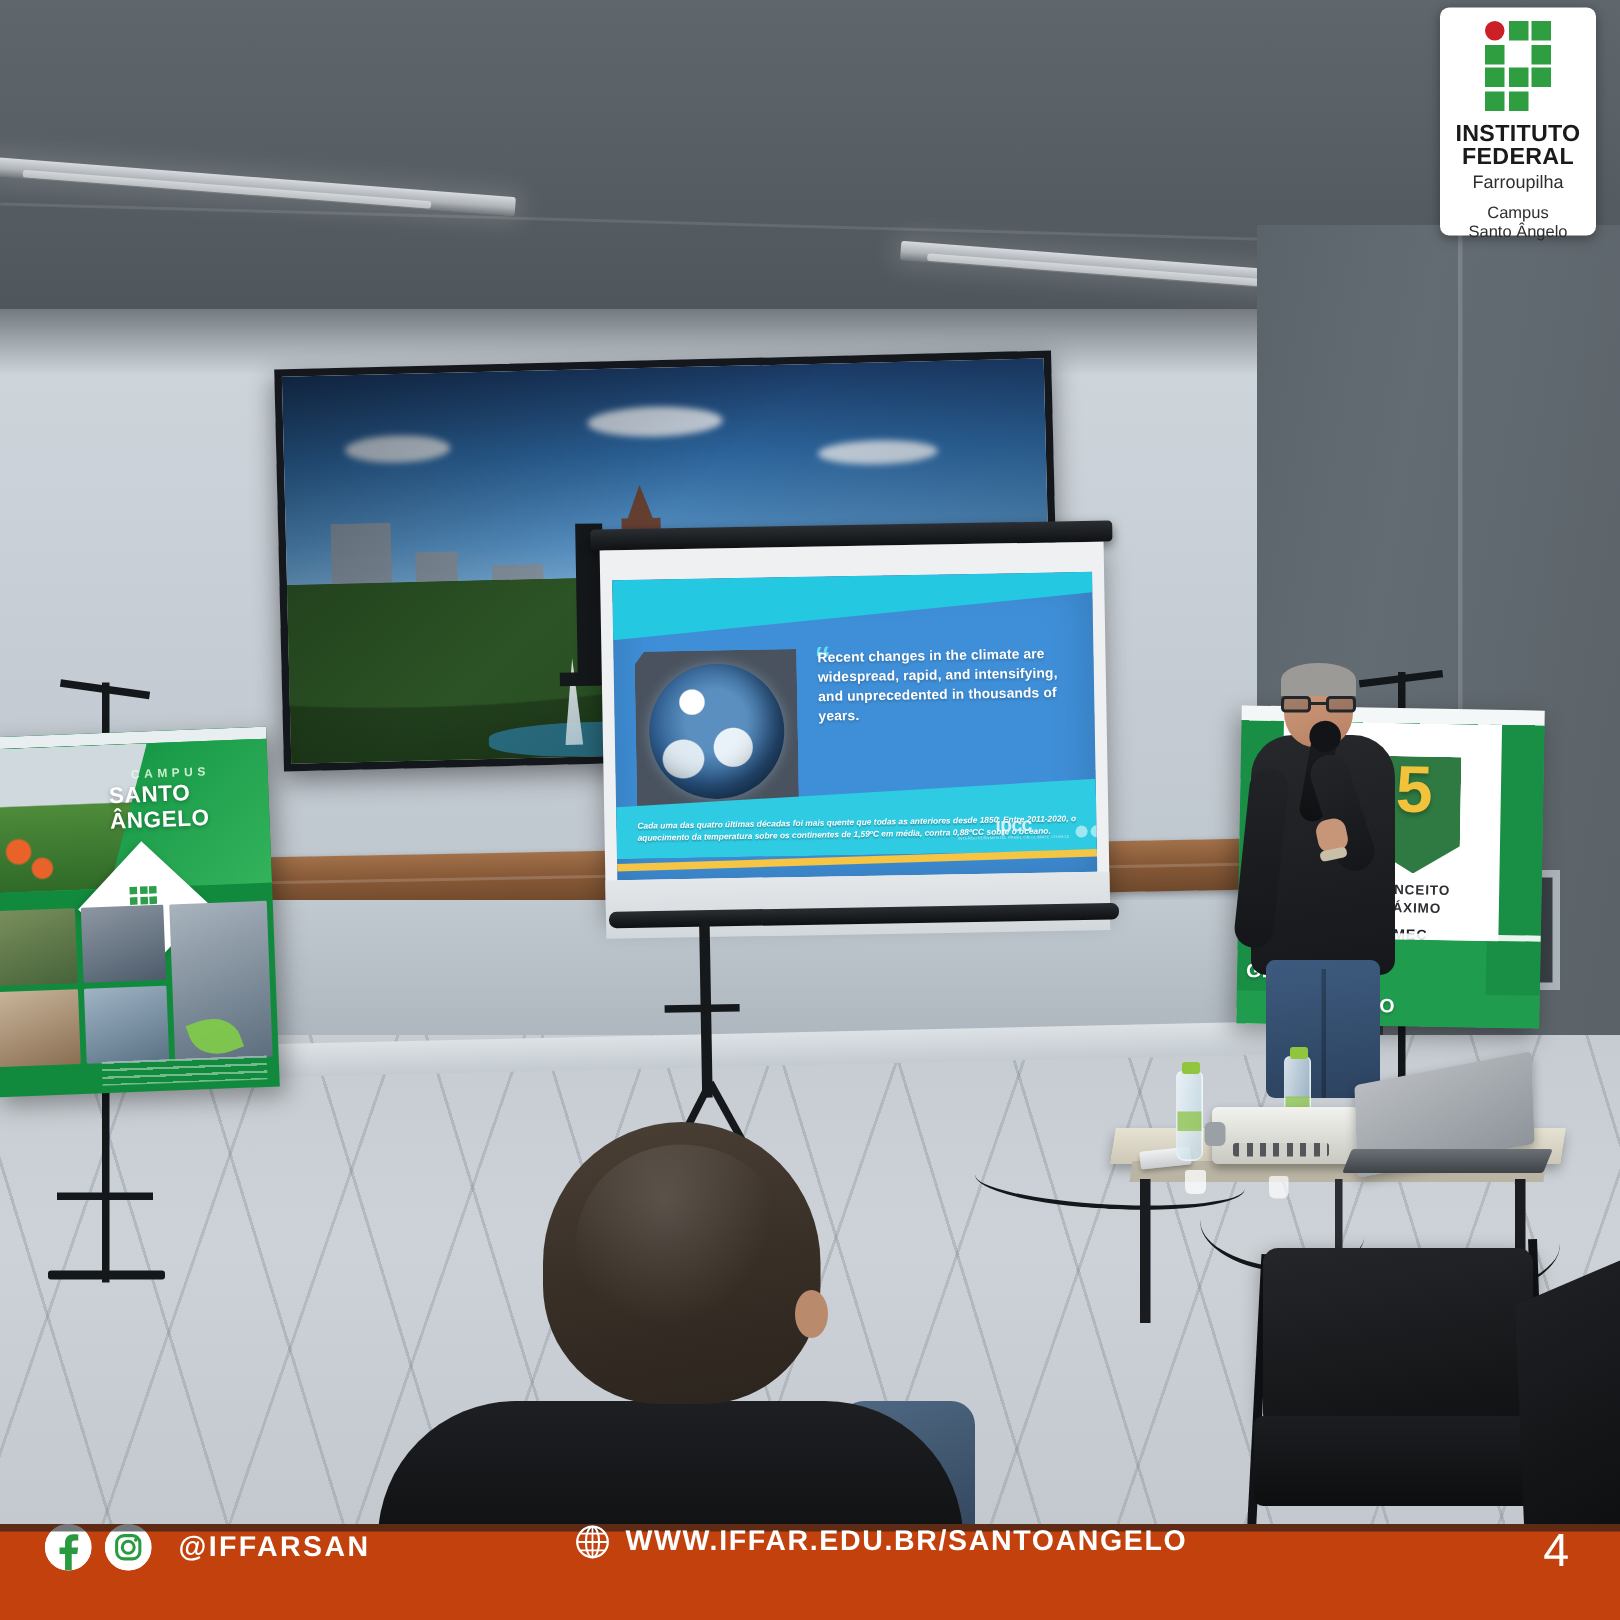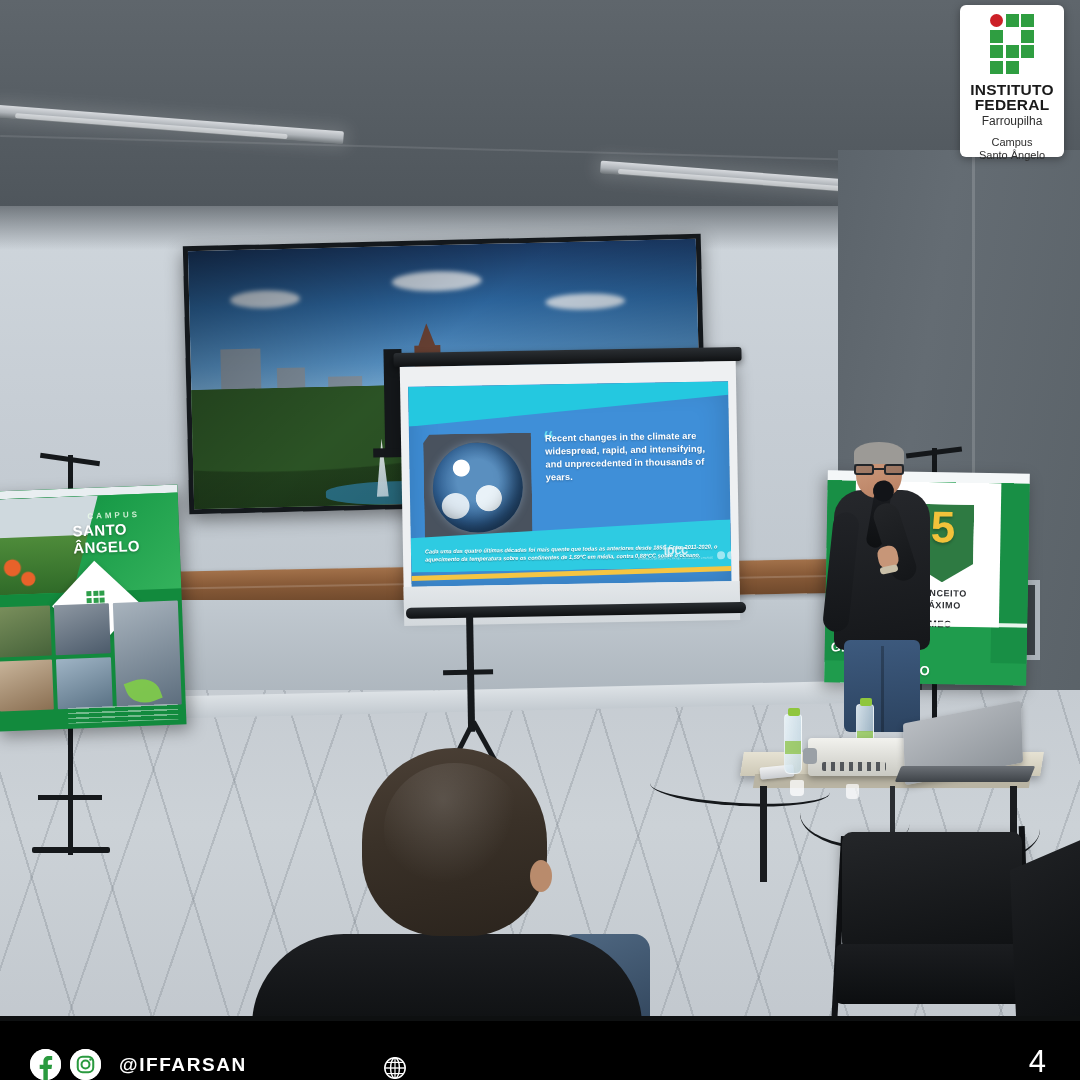--- a/index.html
+++ b/index.html
@@ -525,22 +525,22 @@
   .logocard .t1{
     margin-top:8px;color:#1a1a1a;font-size:15.5px;font-weight:800;letter-spacing:.2px;line-height:1.0;
   }
   .logocard .t2{color:#1a1a1a;font-size:15.5px;font-weight:800;letter-spacing:.2px;line-height:1.05;}
   .logocard .t3{color:#2e2e2e;font-size:12px;font-weight:400;margin-top:1px;}
   .logocard .rule{width:72px;height:1.5px;background:#8fbf92;margin:5px 0 3px;}
   .logocard .t4{color:#2e2e2e;font-size:11px;line-height:1.18;text-align:center;}
 
   
   .footer{
-    position:absolute;left:0;bottom:0;width:1080px;height:64px;background:#000000;
-    display:flex;align-items:flex-end;
+    position:absolute;left:0;bottom:0;width:1080px;height:64px;background:#c2410c;
+    display:flex;align-items:flex-start;
   }
   .footer .social{display:flex;align-items:center;margin-left:30px;gap:9px;}
   .ic{width:31px;height:31px;border-radius:50%;background:#ffffff;
       display:flex;align-items:center;justify-content:center;flex:none;}
   .ic svg{display:block;}
   .footer .handle{
     color:#ffffff;font-size:19px;font-weight:600;letter-spacing:1.6px;margin-left:9px;
   }
   .footer .site{
     position:absolute;left:383px;display:flex;align-items:center;gap:10px;
@@ -798,17 +798,18 @@
       <span class="globe">
         <svg width="24" height="24" viewBox="0 0 24 24" aria-hidden="true">
           <circle cx="12" cy="12" r="10.2" fill="none" stroke="#ffffff" stroke-width="1.5"></circle>
           <ellipse cx="12" cy="12" rx="4.4" ry="10.2" fill="none" stroke="#ffffff" stroke-width="1.4"></ellipse>
           <line x1="1.8" y1="12" x2="22.2" y2="12" stroke="#ffffff" stroke-width="1.4"></line>
           <line x1="3.4" y1="6.4" x2="20.6" y2="6.4" stroke="#ffffff" stroke-width="1.2"></line>
           <line x1="3.4" y1="17.6" x2="20.6" y2="17.6" stroke="#ffffff" stroke-width="1.2"></line>
           <line x1="12" y1="1.8" x2="12" y2="22.2" stroke="#ffffff" stroke-width="1.2"></line>
         </svg>
       </span>
+      <span>WWW.IFFAR.EDU.BR/SANTOANGELO</span>
     </div>
     <div class="pg">4</div>
   </div>
 
 </div>
 
 </body></html>

